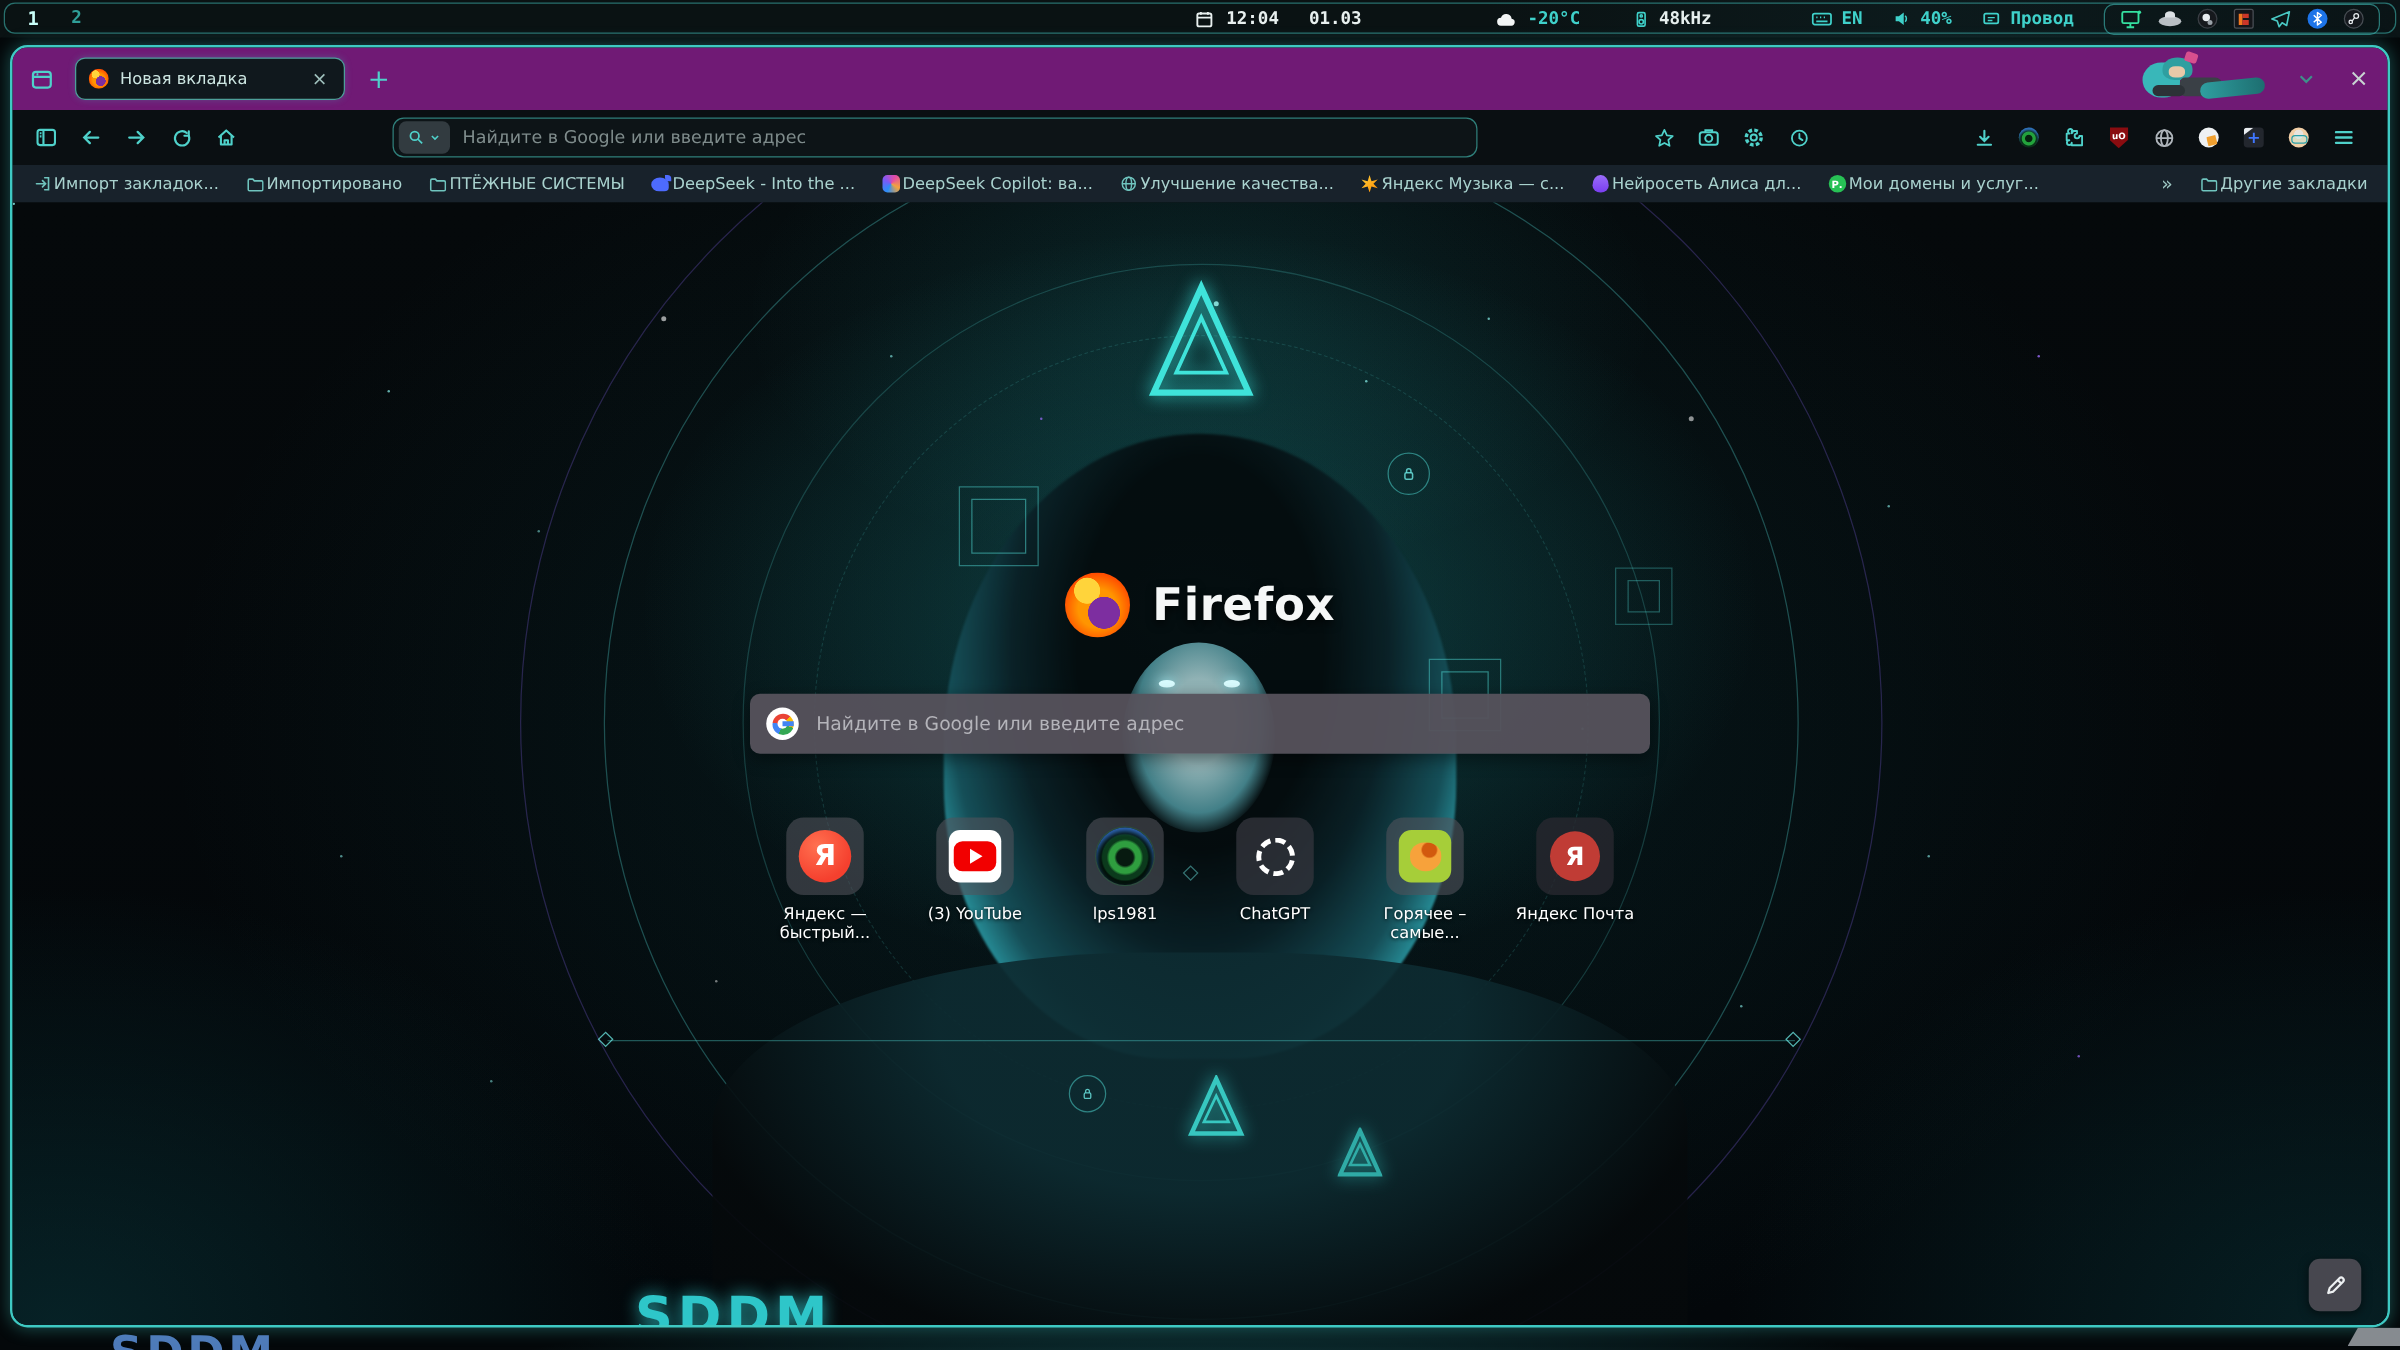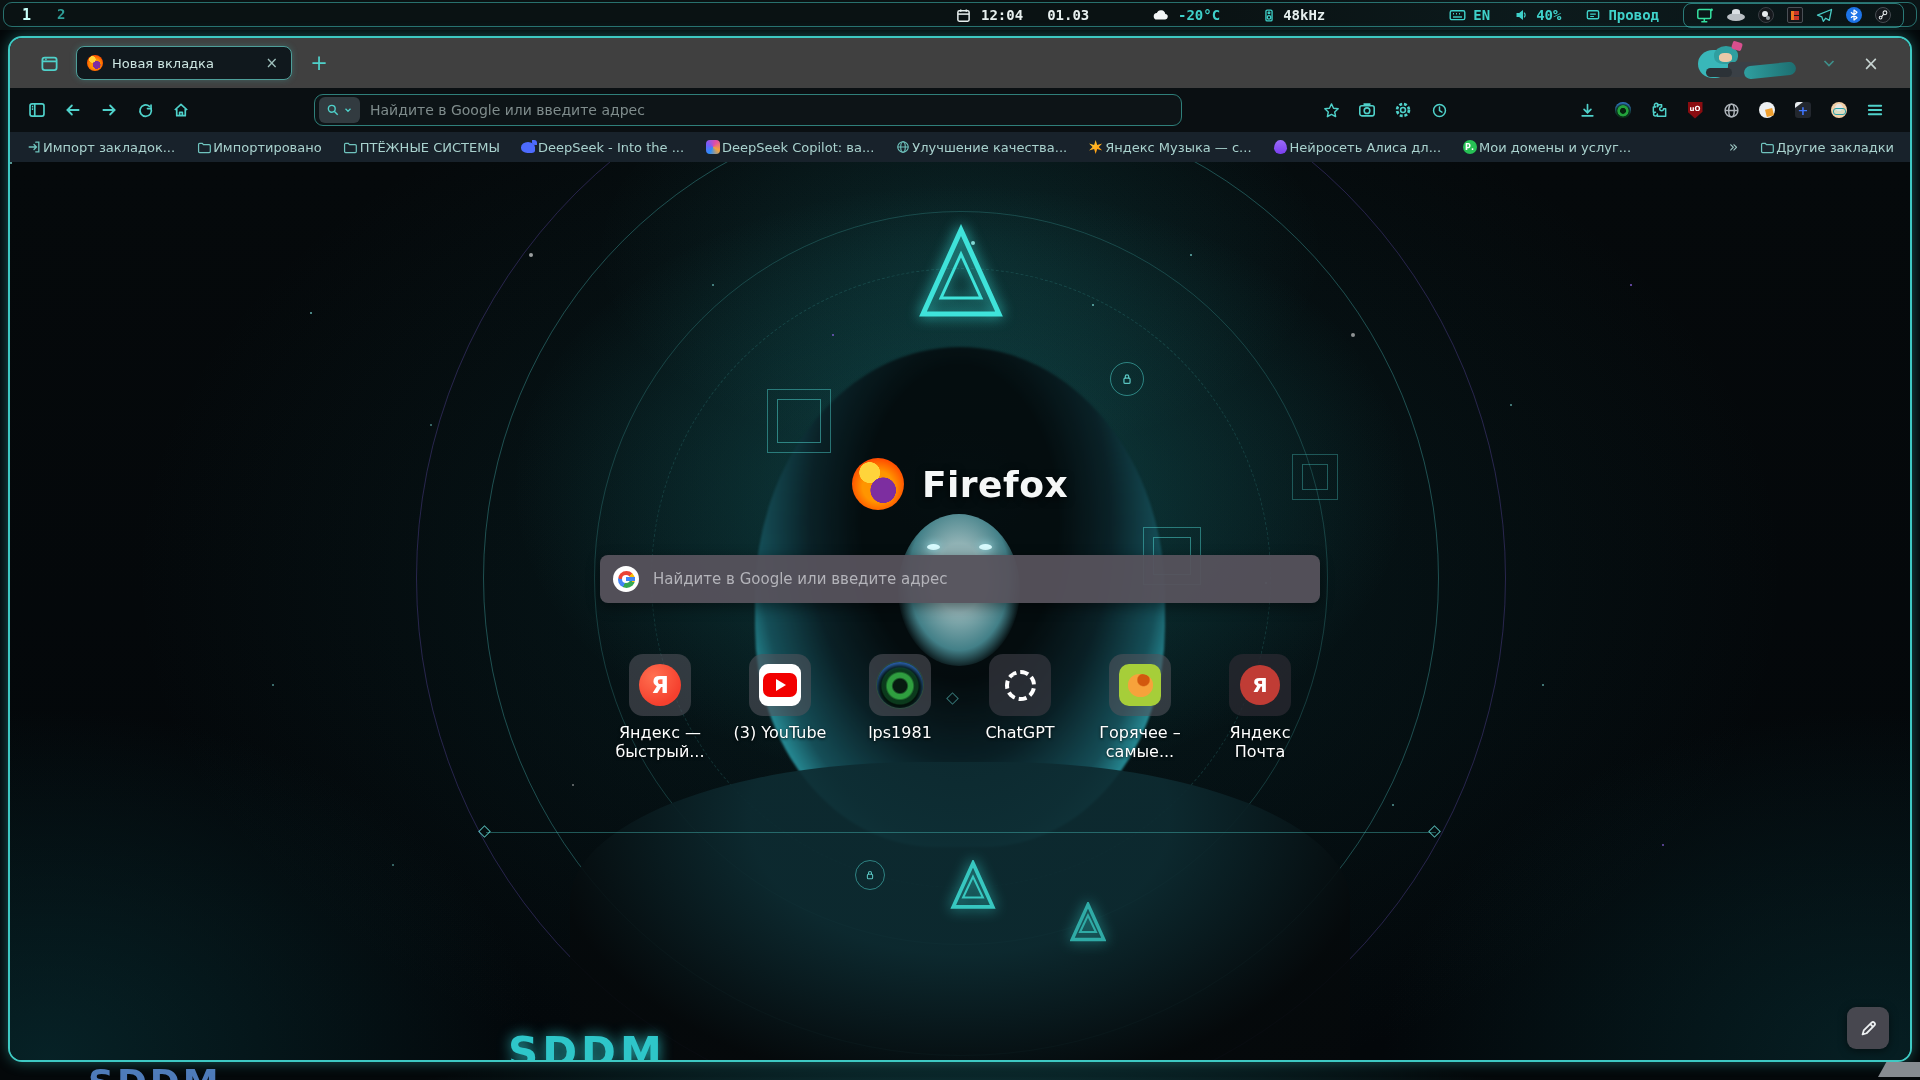--- a/index.html
+++ b/index.html
@@ -11,21 +11,21 @@
   
   .topbar{position:absolute;left:0;top:0;width:1920px;height:30px;background:linear-gradient(90deg,#0a1213 0 62%,#0c1a1c 80%,#0a1416);
     display:flex;align-items:center;padding:0 16px;color:#3fd1ca;
     font-family:"DejaVu Sans Mono","Liberation Mono",monospace;font-size:14px;font-weight:bold}
   .topbar-frame{position:absolute;left:3px;right:3px;top:2px;height:25px;border:1px solid rgba(70,205,200,.5);border-radius:9px;pointer-events:none}
   .ws{display:flex;gap:26px;margin-left:6px}
   .ws1{color:#c9fff9;font-size:15px}
   .ws2{color:#2f9e98}
   .clockgrp{position:absolute;left:50%;transform:translateX(-3%);display:flex;align-items:center;gap:10px;color:#e8f0ef}
   .clock-date{margin-left:14px}
-  .wxgrp{position:absolute;left:1152px;display:flex;align-items:flex-start;gap:8px}
+  .wxgrp{position:absolute;left:1196px;display:flex;align-items:center;gap:8px}
   .wx-temp{color:#3fd1ca}
   .audio{display:flex;align-items:center;gap:7px;margin-left:34px;color:#e6efee}
   .rightgrp{margin-left:auto;display:flex;align-items:center;gap:24px}
   .modu{display:flex;align-items:center;gap:7px}
   .tray{display:flex;align-items:center;gap:13px;border:1px solid rgba(70,205,200,.55);border-radius:8px;padding:3px 12px;height:25px}
   .ticon{display:inline-flex;align-items:center;justify-content:center}
   
   .ufo{width:18px;height:8px;background:#b9bfc4;border-radius:50%;position:relative;margin-top:4px}
   .ufo::before{content:"";position:absolute;left:5px;top:-4px;width:8px;height:5px;background:#dbe0e4;border-radius:50% 50% 0 0}
   .recapp{width:16px;height:16px;border-radius:50%;background:#16191d;border:1px solid #3a3f45;position:relative}
@@ -34,21 +34,21 @@
   .cpu::before{content:"";position:absolute;left:3px;top:3px;width:3px;height:9px;background:#f07820}
   .cpu::after{content:"";position:absolute;right:3px;top:3px;width:5px;height:9px;background:
     linear-gradient(#e03a2a 0 40%, transparent 40% 60%, #e03a2a 60%);opacity:.9}
   .bt{width:16px;height:16px;border-radius:50%;background:#1d74e8;display:flex;align-items:center;justify-content:center}
   .steam{width:16px;height:16px;border-radius:50%;background:#14181d;border:1px solid #464c52;display:flex;align-items:center;justify-content:center}
   svg.s{display:block}
   
   .fx-window{position:absolute;left:8px;right:8px;top:36px;bottom:18px;border:2px solid #3ec9c3;border-radius:14px;
     background:#070c0e;overflow:hidden;display:flex;flex-direction:column;
     box-shadow:0 0 14px rgba(62,201,195,.4), inset 0 0 6px rgba(62,201,195,.12)}
-  .tabbar{height:50px;display:flex;align-items:center;padding:0 24px;gap:12px;background:#404040;flex:none}
+  .tabbar{height:50px;display:flex;align-items:center;padding:0 8px;gap:12px;background:#701a75;flex:none}
   .iconbtn{width:30px;height:30px;border-radius:6px;display:flex;align-items:center;justify-content:center;color:#4fd1ca;flex:none}
   .tab{width:216px;height:34px;border:1px solid #4e9e99;border-radius:8px;background:#10181d;display:flex;align-items:center;gap:9px;padding:0 10px;box-shadow:0 0 6px rgba(62,201,195,.25)}
   .tab-title{flex:1;font-size:13px;color:#cde6e2;white-space:nowrap;overflow:hidden}
   .tab-close{color:#9fc0bc;font-size:15px;line-height:1;padding:1px 3px}
   .newtab-btn{color:#4fd1ca;font-size:21px;font-weight:400}
   .tab-spacer{flex:1}
   .win-close{color:#c8d4d2;font-size:19px}
   .chev-dim{color:#3f8f8a}
   
   .miku{position:relative;width:110px;height:46px;flex:none}
@@ -132,21 +132,21 @@
   .gicon{width:26px;height:26px;border-radius:50%;background:#fff;display:flex;align-items:center;justify-content:center;flex:none}
   .gring{width:17px;height:17px;border-radius:50%;position:relative;background:
     conic-gradient(from -40deg,#ea4335 0 80deg,#fbbc05 80deg 150deg,#34a853 150deg 245deg,#4285f4 245deg 318deg,#ea4335 318deg)}
   .gring::before{content:"";position:absolute;left:4.5px;top:4.5px;width:8px;height:8px;border-radius:50%;background:#fff}
   .gring::after{content:"";position:absolute;right:-.5px;top:6.8px;width:9px;height:3.6px;background:#4285f4}
   .nt-input{flex:1;background:transparent;border:none;outline:none;color:#d8d8dc;font-size:15px;font-family:inherit}
   .nt-input::placeholder{color:#b4b4ba}
   .tiles{position:absolute;top:492px;left:50%;transform:translateX(-50%);display:flex;gap:8px;z-index:5}
   .tilecell{width:112px;display:flex;flex-direction:column;align-items:center}
   .tileicon{width:62px;height:62px;border-radius:14px;background:rgba(82,82,92,.58);display:flex;align-items:center;justify-content:center}
-  .tilelabel{margin-top:8px;font-size:16px;line-height:1.18;color:#fff;text-align:center;text-shadow:0 1px 3px rgba(0,0,0,.9);max-width:112px}
+  .tilelabel{margin-top:8px;font-size:13px;line-height:1.18;color:#fff;text-align:center;text-shadow:0 1px 3px rgba(0,0,0,.9);max-width:112px}
   .ya{width:42px;height:42px;border-radius:50%;background:radial-gradient(circle at 35% 30%,#ff7050,#f5402e 70%);color:#fff;font-size:23px;font-weight:bold;display:flex;align-items:center;justify-content:center}
   .yamail{width:40px;height:40px;border-radius:50%;background:#c03c35;color:#fff;font-size:20px;font-weight:bold;display:flex;align-items:center;justify-content:center}
   .yt{width:42px;height:42px;border-radius:9px;background:#fff;display:flex;align-items:center;justify-content:center}
   .ytbtn{width:34px;height:24px;background:#f20000;border-radius:7px;display:flex;align-items:center;justify-content:center}
   .ytbtn::after{content:"";border-left:10px solid #fff;border-top:6px solid transparent;border-bottom:6px solid transparent;margin-left:2px}
   .lpseye{width:46px;height:46px;border-radius:50%;background:
     radial-gradient(circle at 50% 52%,#071a10 0 20%,#2f9e3f 26% 38%,#0b3a1c 44% 54%,#03120a 58% 100%);
     box-shadow:inset 0 3px 4px rgba(60,130,240,.75), 0 0 0 1px rgba(40,100,60,.5)}
   .gem{width:40px;height:40px;background:linear-gradient(140deg,#418df6,#8a63d2 45%,#d6645d 65%,#f0a33b);
     clip-path:polygon(50% 0%,59% 41%,100% 50%,59% 59%,50% 100%,41% 59%,0% 50%,41% 41%)}

